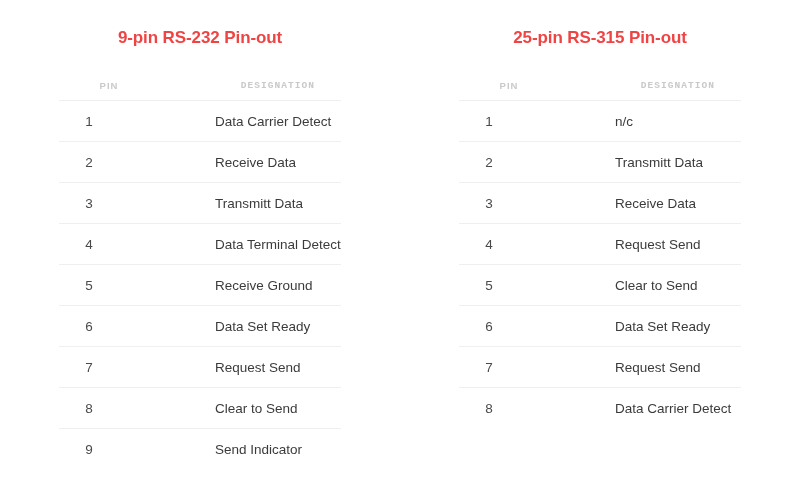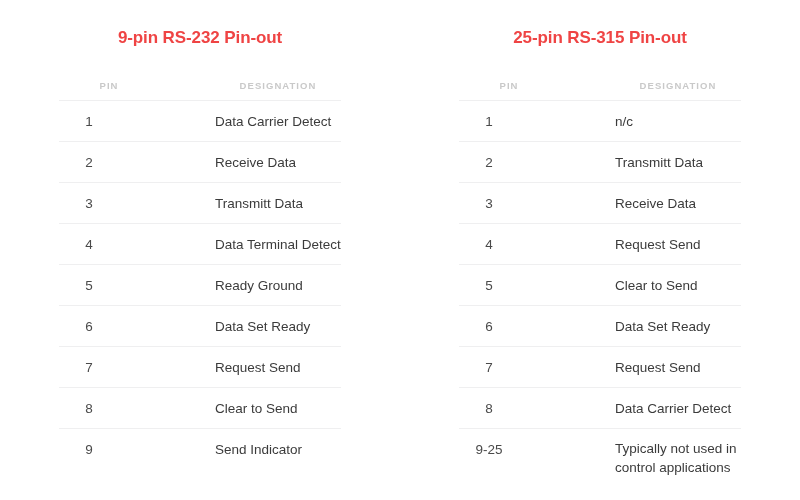--- a/index.html
+++ b/index.html
@@ -85,20 +85,21 @@
     border-bottom: 1px solid #efeff0;
     vertical-align: bottom;
     line-height: 11px;
   }
 
   .pin-table thead th.th-pin {
     padding-left: 22px;
   }
   .pin-table thead th.th-desig {
     padding-left: 78px;
+    font-family: Liberation Mono, monospace;
   }
 
   .pin-table tbody td {
     font-size: 13.5px;
     color: #3b3b3b;
     border-bottom: 1px solid #efeff0;
     height: 40px;
     padding: 0;
     vertical-align: middle;
     line-height: 19px;
@@ -167,21 +168,21 @@
             <tr>
               <td class="td-pin">3</td>
               <td class="td-desig">Transmitt Data</td>
             </tr>
             <tr>
               <td class="td-pin">4</td>
               <td class="td-desig">Data Terminal Detect</td>
             </tr>
             <tr>
               <td class="td-pin">5</td>
-              <td class="td-desig">Ready Ground</td>
+              <td class="td-desig">Receive Ground</td>
             </tr>
             <tr>
               <td class="td-pin">6</td>
               <td class="td-desig">Data Set Ready</td>
             </tr>
             <tr>
               <td class="td-pin">7</td>
               <td class="td-desig">Request Send</td>
             </tr>
             <tr>
@@ -238,26 +239,19 @@
               <td class="td-desig">Data Set Ready</td>
             </tr>
             <tr>
               <td class="td-pin">7</td>
               <td class="td-desig">Request Send</td>
             </tr>
             <tr>
               <td class="td-pin">8</td>
               <td class="td-desig">Data Carrier Detect</td>
             </tr>
-            <tr class="row-tall">
-              <td class="td-pin">9-25</td>
-              <td class="td-desig">
-                <span class="desig-line">Typically not used in</span>
-                <span class="desig-line">control applications</span>
-              </td>
-            </tr>
           </tbody>
         </table>
       </div>
     </div>
 
   </div>
 </div>
 
 </body></html>

